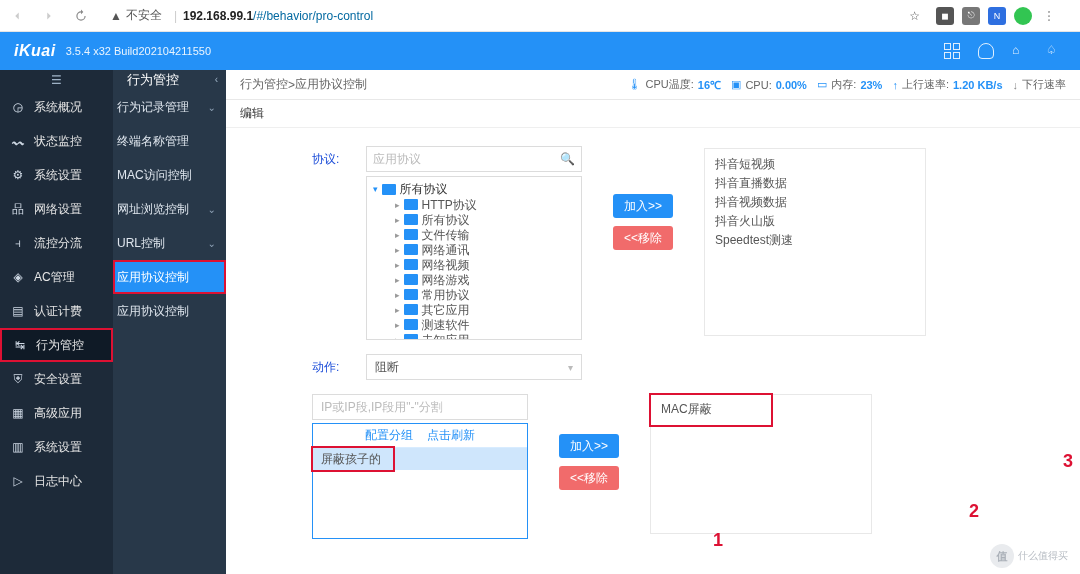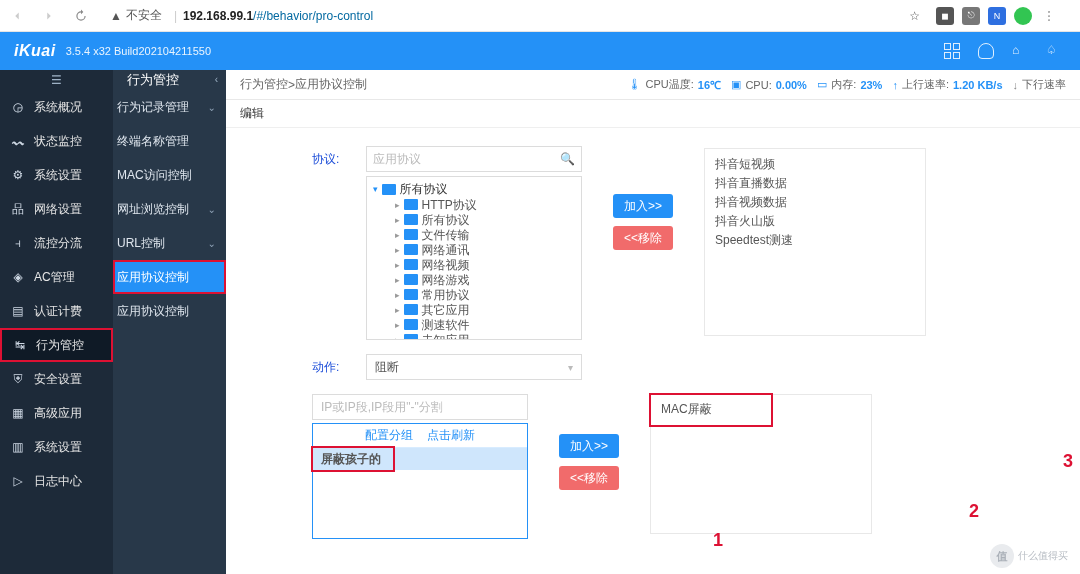--- a/index.html
+++ b/index.html
@@ -79,21 +79,21 @@
 
   .action-select { width: 216px; height: 26px; border: 1px solid #dcdcdc; display:flex;align-items:center;padding:0 8px;color:#555;}
   .action-select .arrow { margin-left:auto;color:#bbb;font-size:10px;}
 
   .src-input { width: 216px; height: 26px; border: 1px solid #dcdcdc; display:flex;align-items:center;padding:0 8px;color:#bbb;}
   .src-list { width: 216px; border: 1px solid #2491f7; margin-top: 3px; }
   .src-list .hdr { height: 24px; display:flex;align-items:center;justify-content:center;gap:14px;color:#2491f7;border-bottom:1px solid #d8ecff;}
   .src-list .hdr span { cursor:pointer;}
   .src-list .body { height:90px; }
   .src-list .entry { height: 22px; background:#cfe6fc; display:flex;align-items:center;padding-left:8px;color:#555; }
-  .src-list .entry.box { position:relative;font-weight:bold;}
+  .src-list .entry.box { position:relative;}
   .src-list .entry.box::after { content:"";position:absolute;left:-2px;top:-2px;width:80px;height:22px;border:2px solid #d13;}
 
   .src-selected { width: 222px; border:1px solid #e8e8e8; height: 140px; padding:6px 10px; color:#555; position:relative;}
   .src-selected.box::before { content:"";position:absolute;left:-2px;top:-2px;width:120px;height:30px;border:2px solid #d13;}
 
   .num-label { position:absolute; color:#d13; font-size:18px; font-weight:700;}
   .num1 { left: 487px; top: 460px; }
   .num2 { left: 743px; top: 431px; }
   .num3 { left: 837px; top: 381px; }
 

